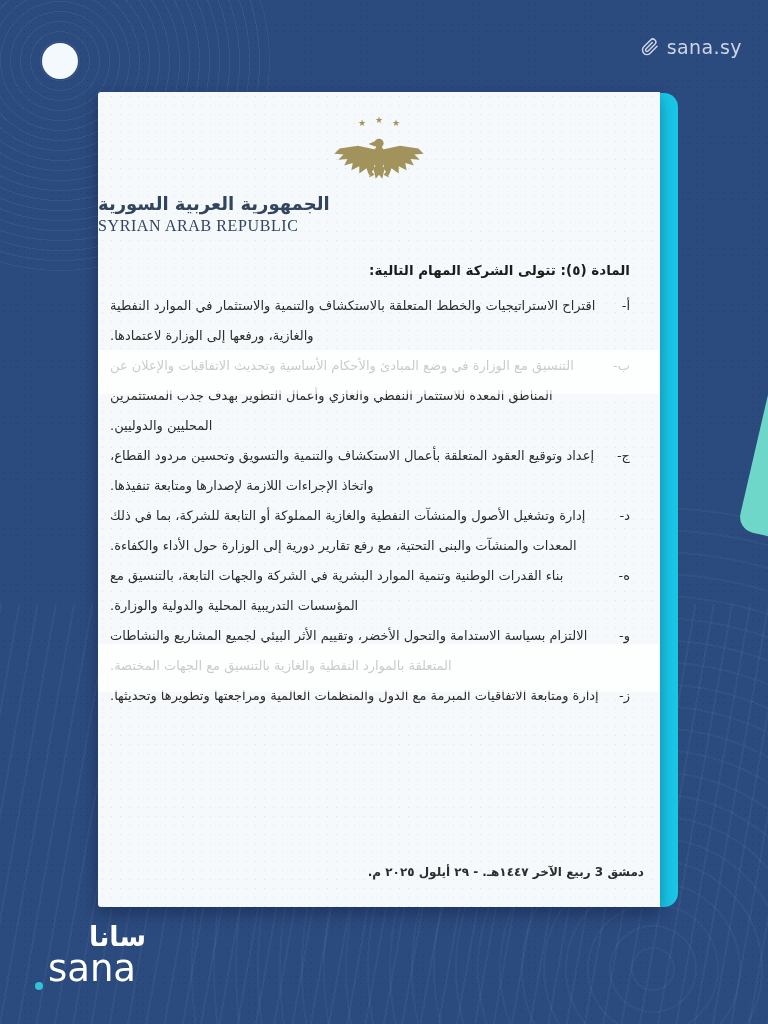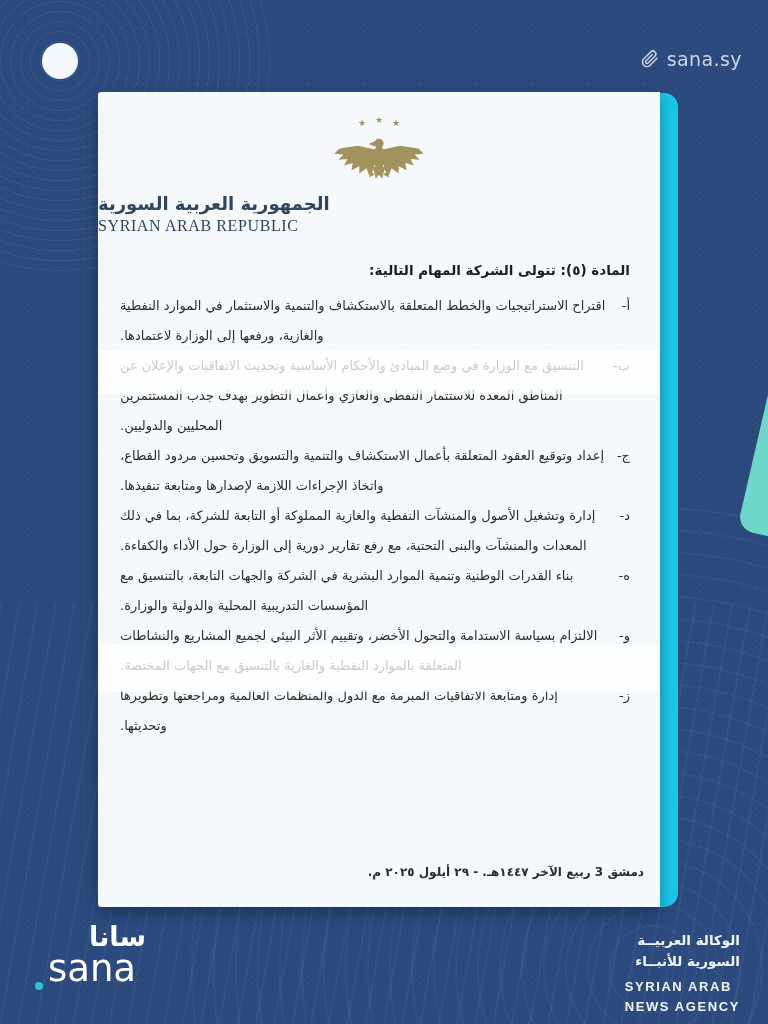--- a/index.html
+++ b/index.html
@@ -26,21 +26,21 @@
     position:absolute; left:0; right:0; bottom:0; height:420px;
     background: repeating-linear-gradient(100deg, rgba(255,255,255,0.04) 0 2px, transparent 2px 18px);
   }
 
   .white-dot {
     position:absolute; left:42px; top:43px; width:36px; height:36px; border-radius:50%;
     background:#f3f9fd;
   }
 
   .site-link {
-    position:absolute; top:48px; right:26px; display:flex; align-items:center; gap:8px;
+    position:absolute; top:36px; right:26px; display:flex; align-items:center; gap:8px;
     color:#ccd6e6; font-size:19px; letter-spacing:0.4px;
   }
   .site-link svg { display:block; }
 
   .teal-card {
     position:absolute; right:-135px; top:388px; width:150px; height:160px;
     background:#6fd7c9; border-radius:16px; transform:rotate(13deg);
   }
 
   
@@ -66,21 +66,21 @@
   .emblem-stars { font-size:9px; letter-spacing:9px; text-indent:9px; line-height:10px; color:#a2935d; }
   .emblem-stars .s-mid { position:relative; top:-3px; }
   .emblem svg { display:block; margin:2px auto 0; }
 
   .country-ar { font-size:18px; font-weight:bold; color:#31455e; margin-top:5px; }
   .country-en {
     text-align:left; font-family:"Liberation Serif", serif; font-size:16px;
     color:#31455e; letter-spacing:0.6px; margin-top:3px;
   }
 
-  .doc-body { direction:rtl; margin:22px 30px 0 22px; color:#2d2d2d; }
+  .doc-body { direction:rtl; margin:22px 30px 0 12px; color:#2d2d2d; }
   .article-heading { font-weight:bold; font-size:13.5px; color:#1c1c1c; text-align:right; margin-bottom:8px; line-height:26px; }
   .item { display:flex; gap:12px; font-size:13px; line-height:30px; }
   .item-marker { flex:0 0 auto; }
   .item-text { flex:1 1 auto; text-align:left; }
 
   .dateline {
     position:absolute; right:16px; bottom:28px; direction:rtl;
     font-size:12px; font-weight:bold; color:#2d2d2d;
   }
 
@@ -179,20 +179,14 @@
   </div>
 
   <div class="logo">
     <div class="logo-ar">سانا</div>
     <div class="logo-en">
       <span>sana</span>
       <span class="logo-dot"></span>
     </div>
   </div>
 
-  <div class="agency">
-    <div class="agency-ar">الوكالة العربيــة</div>
-    <div class="agency-ar">السورية للأنبــاء</div>
-    <div class="agency-en">SYRIAN ARAB</div>
-    <div class="agency-en" style="margin-top:0;">NEWS AGENCY</div>
-  </div>
 
 </div>
 
 </body></html>

